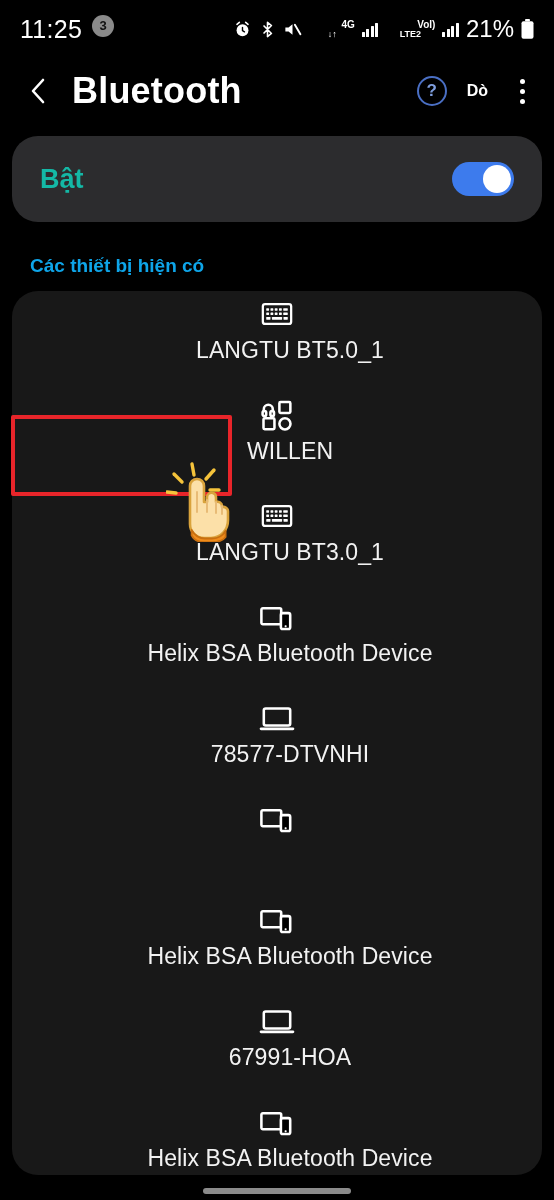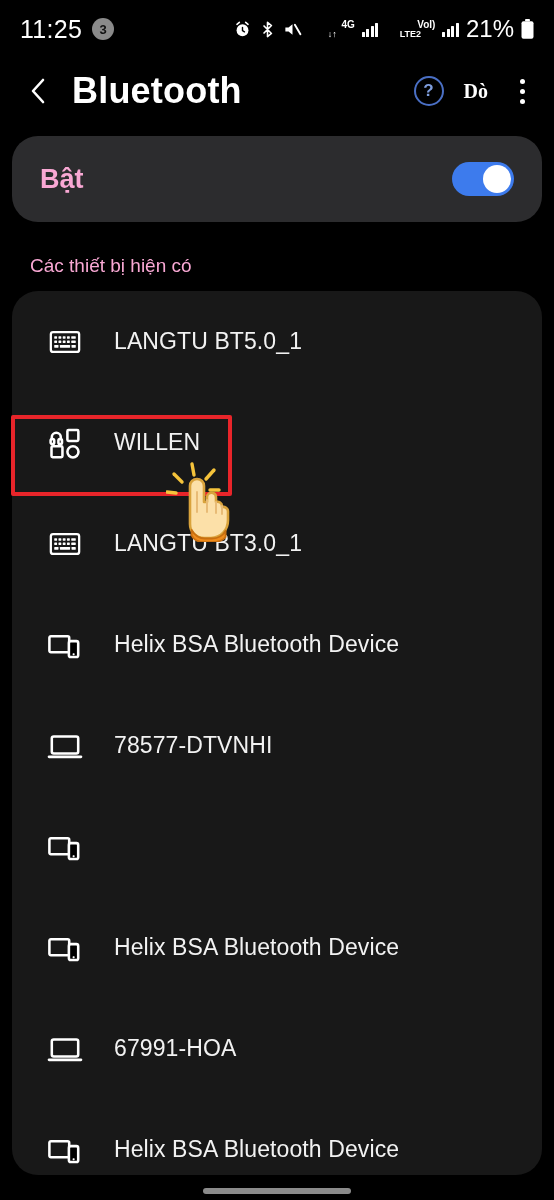--- a/index.html
+++ b/index.html
@@ -9,21 +9,21 @@
     font-family:"Liberation Sans", sans-serif;
     overflow:hidden;
   }
   #phone { position:relative; width:554px; height:1200px; background:#000; }
 
   
   .statusbar {
     height:58px; display:flex; align-items:center;
     padding:0 20px; color:#fff;
   }
-  .sb-left { display:flex; align-items:center; gap:10px; }
+  .sb-left { display:flex; align-items:flex-start; gap:10px; }
   .sb-clock { font-size:25px; font-weight:400; letter-spacing:.3px; }
   .sb-badge {
     width:22px; height:22px; border-radius:50%;
     background:#8a8a8a; color:#111;
     font-size:13px; font-weight:700;
     display:flex; align-items:center; justify-content:center;
   }
   .sb-right {
     margin-left:auto; display:flex; align-items:center; gap:7px;
   }
@@ -55,57 +55,57 @@
     font-size:36px; font-weight:700; letter-spacing:.2px;
     margin-left:14px; color:#fff;
   }
   .hdr-actions { margin-left:auto; display:flex; align-items:center; gap:20px; }
   .help-icon {
     width:30px; height:30px; border-radius:50%;
     border:2px solid #4a6fc4; color:#7f9ede;
     display:flex; align-items:center; justify-content:center;
     font-size:17px; font-weight:700; cursor:pointer;
   }
-  .do-btn { font-size:20px; font-weight:700; color:#fff; cursor:pointer;font-family:Liberation Serif, serif; }
+  .do-btn { font-size:16px; font-weight:700; color:#fff; cursor:pointer; }
   .kebab { width:28px; height:34px; display:flex; flex-direction:column;
            align-items:center; justify-content:center; gap:5px; cursor:pointer; }
   .kebab span { width:5px; height:5px; border-radius:50%; background:#fff; display:block; }
 
   
   .toggle-card {
     margin:12px 12px 0 12px; height:86px;
     background:#2c2c2e; border-radius:26px;
     display:flex; align-items:center; padding:0 28px; cursor:pointer;
   }
-  .toggle-label { font-size:27px; font-weight:700; color:#f9a8d4; }
+  .toggle-label { font-size:27px; font-weight:700; color:#14b8a6; }
   .switch {
     margin-left:auto; width:62px; height:34px;
     background:#3d7bed; border-radius:17px;
     position:relative; cursor:pointer;
   }
   .switch .knob {
     position:absolute; top:3px; right:3px;
     width:28px; height:28px; border-radius:50%; background:#fff;
   }
 
   
   .section-head {
     padding:33px 12px 14px 30px;
-    font-size:19px; color:#f9a8d4; font-weight:400;
+    font-size:19px; color:#0ea5e9; font-weight:700;
   }
 
   
   .list-card {
     margin:0 12px; background:#181818;
     border-radius:26px; overflow:hidden;
     height:884px;
   }
   .device-row {
     height:101px; display:flex; align-items:center;
-    padding:0 30px; cursor:pointer;
+    padding:0 30px; cursor:pointer;flex-direction:column;
   }
   .device-icon {
     width:46px; height:46px; flex:0 0 46px;
     display:flex; align-items:center; justify-content:center;
     color:#fff;
   }
   .device-name {
     margin-left:26px; font-size:23px; color:#f2f2f2;
     font-weight:400; letter-spacing:.1px; white-space:nowrap;
   }

